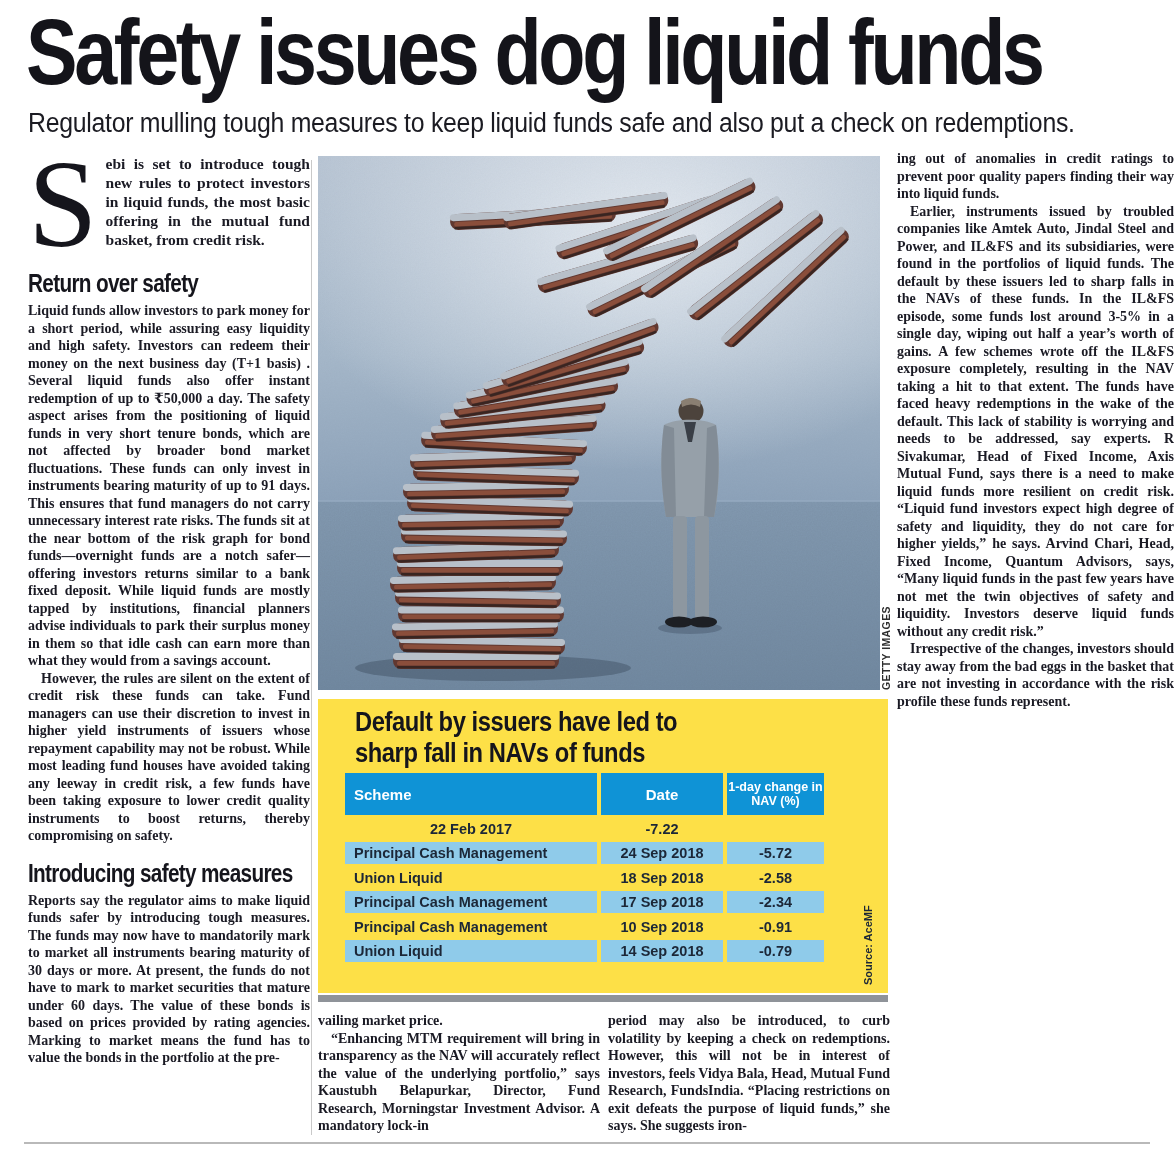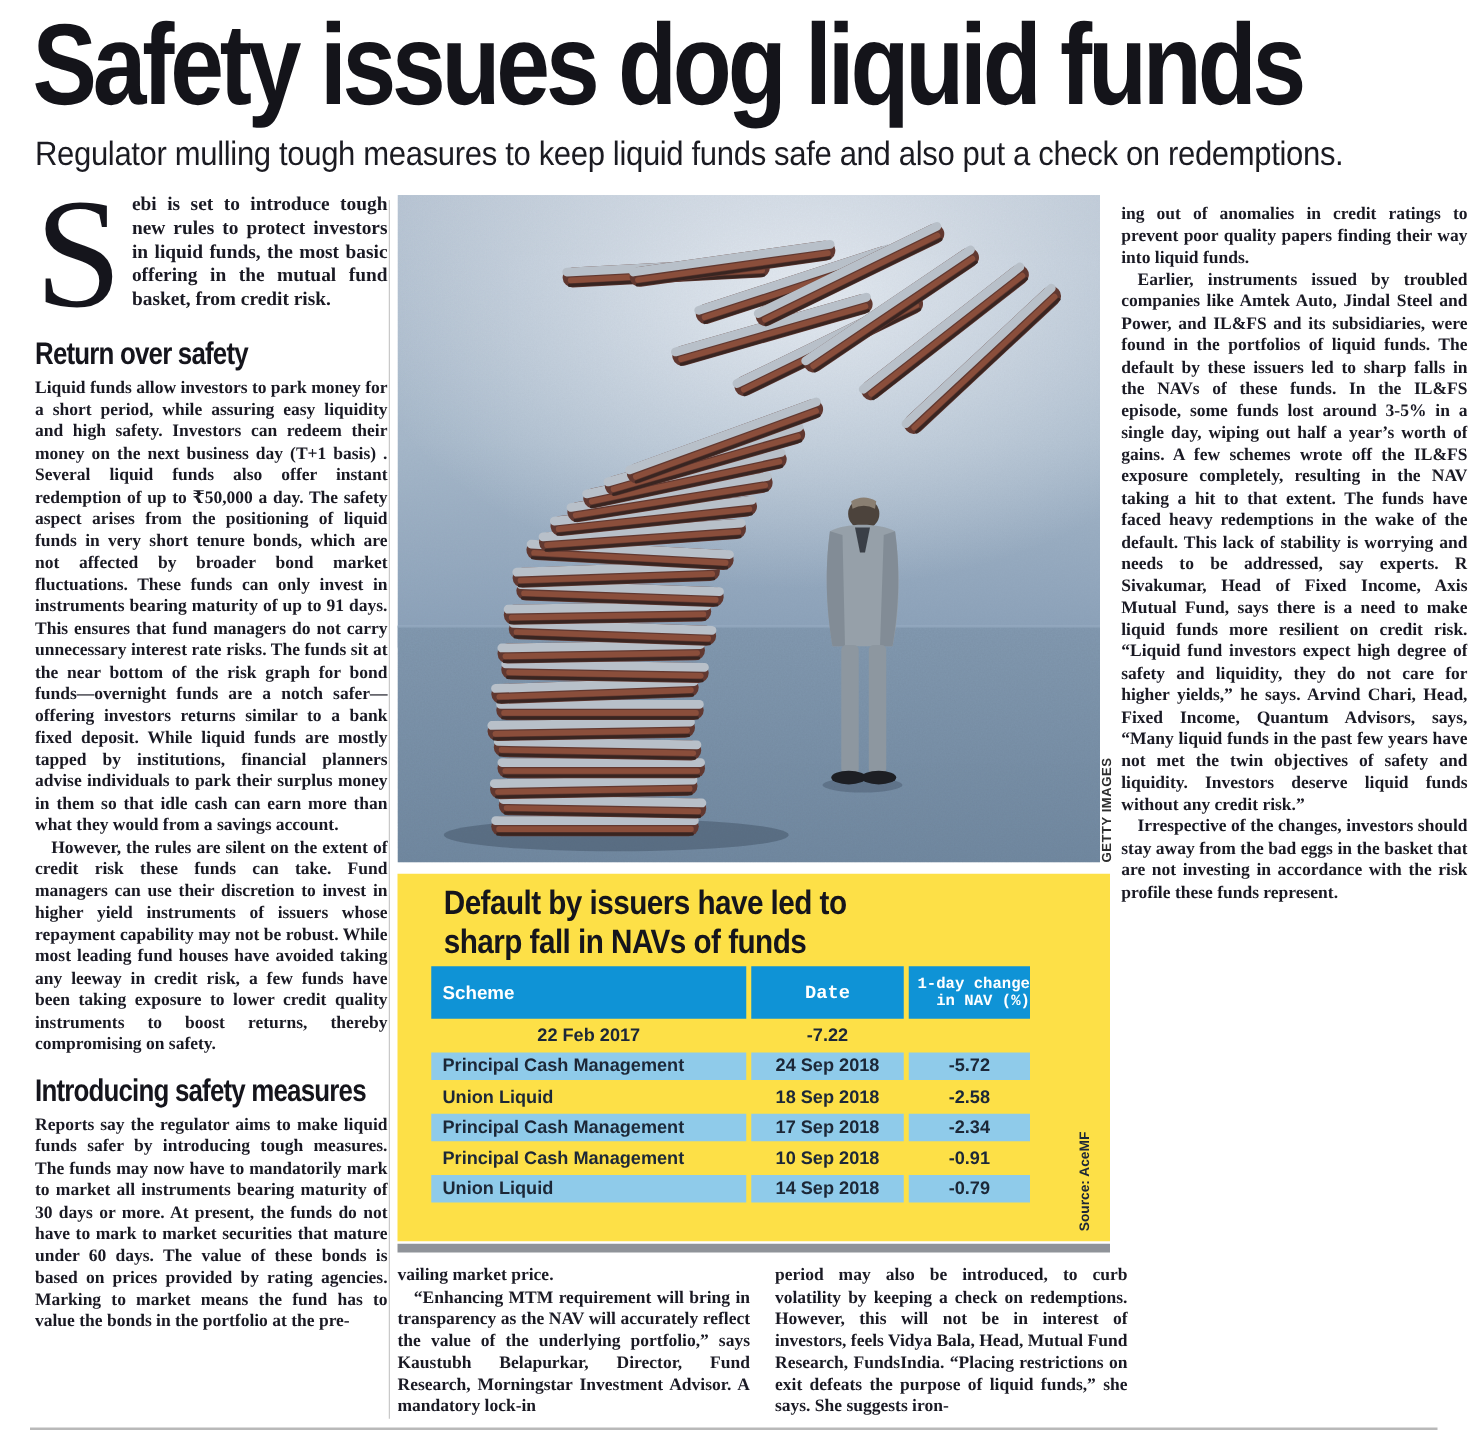--- a/index.html
+++ b/index.html
@@ -15,21 +15,21 @@
     color:#14141a;white-space:nowrap;transform:scaleX(.84);transform-origin:left top;
   }
   .subhead{
     position:absolute;left:28px;top:108px;
     font-family:"Liberation Sans","DejaVu Sans",sans-serif;
     font-weight:400;font-size:27px;letter-spacing:-.3px;color:#1b1b22;
     white-space:nowrap;transform:scaleX(.92);transform-origin:left top;
   }
   
   .col-left{position:absolute;left:28px;top:154px;width:282px;}
-  .col-right{position:absolute;left:897px;top:150px;width:277px;margin-top:13px;}
+  .col-right{position:absolute;left:897px;top:150px;width:277px;}
   .vrule{position:absolute;left:311px;top:160px;width:1px;height:975px;background:#c9c9c9;}
   .brule{position:absolute;left:24px;top:1142px;width:1126px;height:2px;background:#b9b9b9;}
 
   .byline{font-size:19px;margin:0 0 14px 0;color:#15151c;}
   .byline .by{font-style:italic;font-weight:600;}
   .byline .name{font-family:"Liberation Sans","DejaVu Sans",sans-serif;font-weight:700;letter-spacing:-.3px;}
 
   .bt{font-size:14px;line-height:17.5px;font-weight:600;text-align:justify;margin:0;}
   .bt.indent{text-indent:13px;}
   .intro{font-size:15.5px;line-height:19px;font-weight:600;text-align:justify;margin:0 0 6px 0;}
@@ -60,42 +60,42 @@
     font-size:27px;line-height:31px;letter-spacing:-.5px;color:#15151c;
     transform:scaleX(.88);transform-origin:left top;white-space:nowrap;
   }
   .tbl{position:absolute;left:27px;top:74px;width:479px;}
   .thead,.trow{display:grid;grid-template-columns:252px 122px 97px;column-gap:4px;}
   .thead .hc{
     background:#0f93d6;color:#fff;height:42px;display:flex;align-items:center;
     font-family:"Liberation Sans","DejaVu Sans",sans-serif;font-weight:700;font-size:15px;
   }
   .thead .hc.c1{padding-left:9px;}
-  .thead .hc.c2,.thead .hc.c3{justify-content:center;text-align:right;font-family:Liberation Mono, monospace;}
+  .thead .hc.c2,.thead .hc.c3{justify-content:center;text-align:center;}
   .thead .hc.c3{font-size:12.5px;line-height:14px;}
   .trow{margin-top:2.5px;}
   .trow .c{
     height:22px;display:flex;align-items:center;
     font-family:"Liberation Sans","DejaVu Sans",sans-serif;font-weight:700;font-size:14.5px;
     color:#1c2737;
   }
   .trow .c.c1{padding-left:9px;}
   .trow .c.c2,.trow .c.c3{justify-content:center;}
   .trow.hl .c{background:#8fcbea;}
   .src{
     position:absolute;right:14px;bottom:8px;height:112px;
     writing-mode:vertical-rl;transform:rotate(180deg);
     font-family:"Liberation Sans","DejaVu Sans",sans-serif;font-weight:700;
     font-size:11px;color:#1c2737;
   }
   .panel-bar{position:absolute;left:318px;top:995px;width:570px;height:7px;background:#8f9399;}
 
   
   .bcol1{position:absolute;left:318px;top:1012px;width:282px;}
-  .bcol2{position:absolute;left:608px;top:1012px;width:282px;margin-left:12px;}
+  .bcol2{position:absolute;left:608px;top:1012px;width:282px;}
 </style>
 </head>
 <body>
 
 <div class="headline">Safety issues dog liquid funds</div>
 <div class="subhead">Regulator mulling tough measures to keep liquid funds safe and also put a check on redemptions.</div>
 
 <div class="col-left">
   <p class="intro"><span class="dropcap">S</span><span>ebi is set to introduce tough new rules to protect investors in liquid funds, the most basic offering in the mutual fund basket, from credit risk.</span></p>
   <div style="clear:both"></div>

